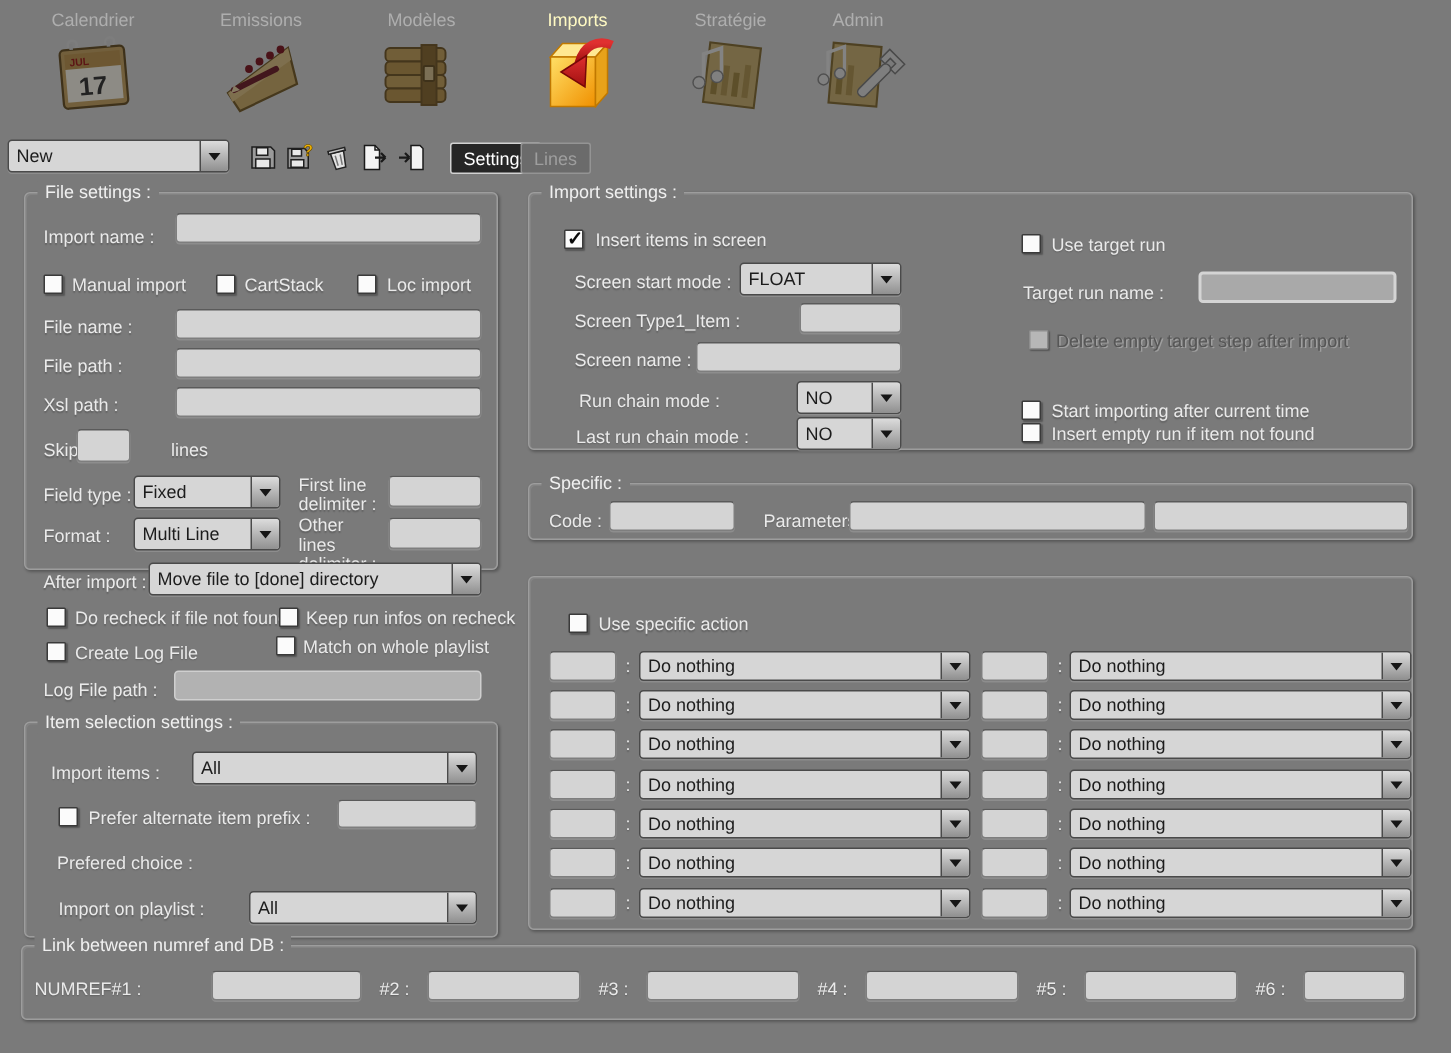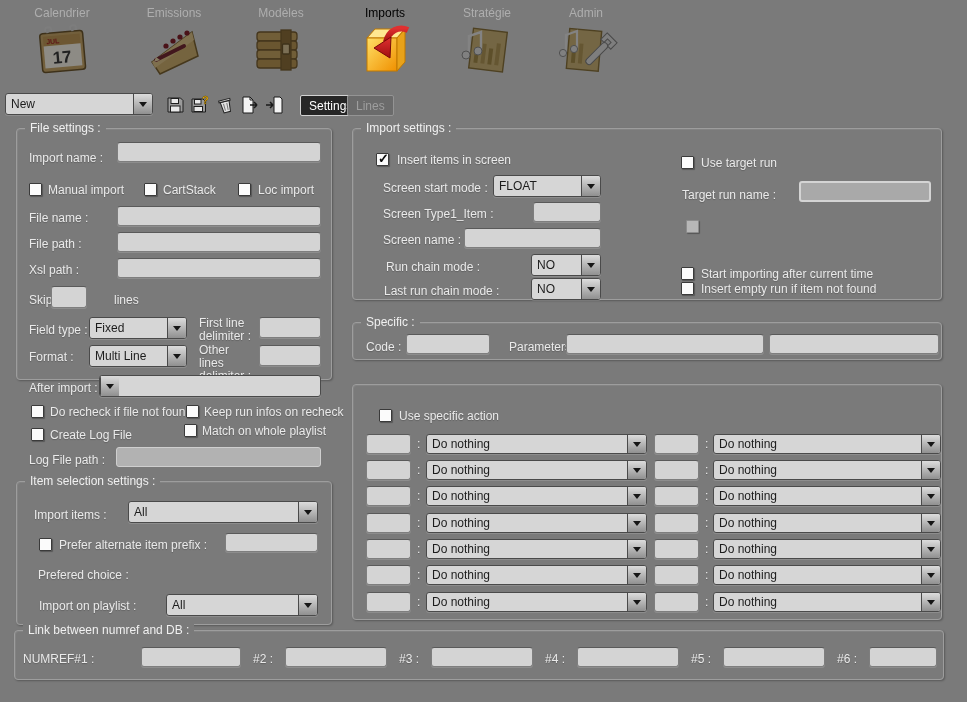--- a/index.html
+++ b/index.html
@@ -17,21 +17,21 @@
 .combo.sm .combo-field{padding-top:2px}
 .combo-btn{width:19px;border-left:1px solid #4a4a4a;background:linear-gradient(#dcdcdc,#909090);display:flex;align-items:center;justify-content:center;flex:none}
 .combo-btn::after{content:"";border:4px solid transparent;border-top:5px solid #161616;margin-top:5px}
 .cb{position:absolute;width:13px;height:13px;background:#fbfbfb;border:1px solid #3a3a3a;border-radius:1px;box-shadow:1px 1px 1px rgba(0,0,0,.3)}
 .cb[data-checked="true"]::after{content:"✓";position:absolute;left:1px;top:-3px;font-size:13px;font-weight:bold;color:#0a0a0a}
 .cb.disabled{background:#b7b7b7;border-color:#8d8d8d}
 .group{position:absolute;border:1px solid #9d9d9d;border-radius:4px;box-shadow:1px 1px 2px rgba(0,0,0,.28),inset 1px 1px 0 rgba(255,255,255,.07)}
 .group>.legend{position:absolute;top:-8px;left:8px;background:#7a7a7a;padding:0 5px;line-height:15px;color:#f0f0f0;white-space:nowrap}
 .nav-item{position:absolute;top:6px;width:96px;text-align:center;cursor:pointer}
 .nav-label{font-size:12px;color:#aeaeae}
-.nav-item.active .nav-label{color:#000000}
+.nav-item.active .nav-label{color:#fef9c3}
 .nav-item.inactive svg{filter:brightness(.58) saturate(.85)}
 .toolbar-btn{position:absolute;top:94px;width:22px;height:22px;display:flex;align-items:center;justify-content:center;cursor:pointer}
 .tab{position:absolute;top:95px;height:21px;padding:3px 8px 0;border-radius:2px;font-size:12px;cursor:pointer}
 .tab.active{background:#262626;color:#fff;border:1px solid #d2d2d2}
 .tab.inactive{background:#6b6b6b;color:#9e9e9e;border:1px solid #949494}
 .action-row{position:absolute;left:0;width:100%;height:20px}
 .action-row .code1{left:13px;width:45px;top:0}
 .action-row .colon1{left:64px;top:3px}
 .action-row .combo1{left:73px;width:221px;top:0}
 .action-row .code2{left:301px;width:45px;top:0}
@@ -111,21 +111,21 @@
       <rect x="20" y="30" width="4" height="14" fill="#a5883d"></rect>
         <rect x="27" y="24" width="4" height="20" fill="#b2954a"></rect>
       <rect x="34" y="28" width="4" height="16" fill="#a5883d"></rect>
         <rect x="41" y="22" width="4" height="22" fill="#b2954a"></rect>
     </g>
     <path d="M14 34 V16 l12 -4 v18" stroke="#e2e2e2" stroke-width="2.4" fill="none"></path>
     <circle cx="11" cy="35" r="4" fill="#dcdcdc" stroke="#8a8a8a"></circle>
     <circle cx="23" cy="31" r="4" fill="#dcdcdc" stroke="#8a8a8a"></circle>
   </svg>
 </div>
-<div class="nav-item inactive" style="left:538px">
+<div class="nav-item inactive" style="left:524px">
   <div class="nav-label">Admin</div>
   <svg width="64" height="58" viewBox="0 0 64 58">
     <g transform="rotate(5 32 30)">
       <rect x="14" y="10" width="32" height="40" fill="#cdb06a" stroke="#8a7032" stroke-width="1.4"></rect>
       <rect x="18" y="30" width="4" height="14" fill="#a5883d"></rect>
         <rect x="25" y="24" width="4" height="20" fill="#b2954a"></rect>
     </g>
     <path d="M12 32 V15 l11 -4 v17" stroke="#e2e2e2" stroke-width="2.2" fill="none"></path>
     <circle cx="9" cy="33" r="3.6" fill="#dcdcdc" stroke="#8a8a8a"></circle>
     <circle cx="20" cy="29" r="3.6" fill="#dcdcdc" stroke="#8a8a8a"></circle>
@@ -219,20 +219,21 @@
   <div class="lbl" style="left:12px;top:221px">Format :</div>
   <div class="combo" style="left:72px;top:216px;width:98px">
     <div class="combo-field">Multi Line</div>
     <div class="combo-btn"></div>
   </div>
   <div class="lbl wrap" style="left:182px;top:215px;width:58px">Other lines delimiter :</div>
   <input class="tinput" style="left: 242px; top: 216px; width: 62px; height: 21px;" value="">
 
   <div class="lbl" style="left:12px;top:252px">After import :</div>
   <div class="combo" style="left:82px;top:246px;width:222px">
+    <div class="combo-field">Move file to [done] directory</div>
     <div class="combo-btn"></div>
   </div>
 
   <span class="cb" style="left:14px;top:276px"></span>
   <div class="lbl" style="left:33px;top:276px">Do recheck if file not found</div>
   <span class="cb" style="left:169px;top:276px"></span>
   <div class="lbl" style="left:187px;top:276px">Keep run infos on recheck</div>
 
   <span class="cb" style="left:14px;top:299px"></span>
   <div class="lbl" style="left:33px;top:299px">Create Log File</div>
@@ -295,20 +296,21 @@
     <div class="combo-btn"></div>
   </div>
 
   <span class="cb" style="left:328px;top:27px"></span>
   <div class="lbl" style="left:348px;top:27px">Use target run</div>
 
   <div class="lbl" style="left:329px;top:59px">Target run name :</div>
   <input class="tinput dis2" style="left: 446px; top: 52px; width: 132px; height: 21px;" disabled="" value="">
 
   <span class="cb disabled" style="left:333px;top:91px"></span>
+  <div class="lbl disabled" style="left:351px;top:91px">Delete empty target step after import</div>
 
   <span class="cb" style="left:328px;top:138px"></span>
   <div class="lbl" style="left:348px;top:138px">Start importing after current time</div>
 
   <span class="cb" style="left:328px;top:153px"></span>
   <div class="lbl" style="left:348px;top:153px">Insert empty run if item not found</div>
 </div>
 
 <div class="group" style="left:352px;top:322px;width:590px;height:38px">
   <div class="legend">Specific :</div>

